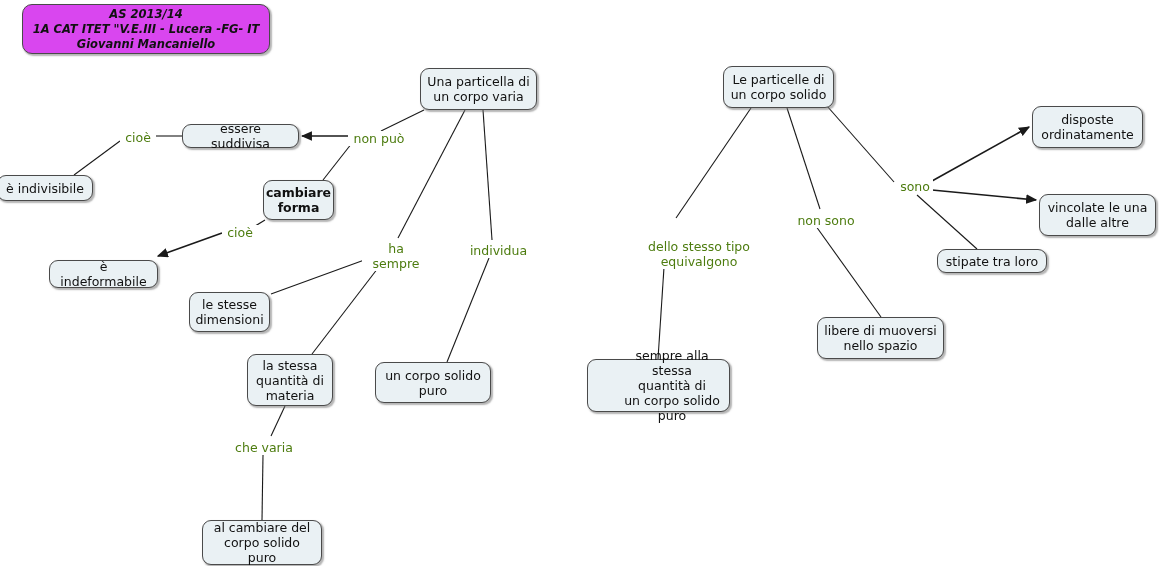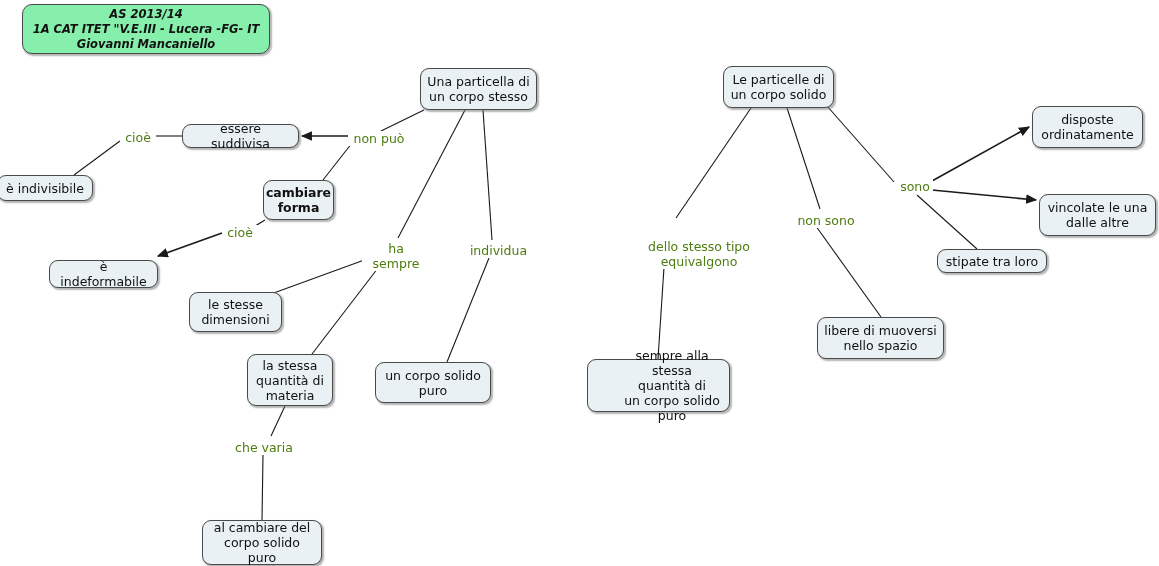--- a/index.html
+++ b/index.html
@@ -37,21 +37,21 @@
     color: #111111;
     font-size: 12.5px;
     line-height: 15px;
     white-space: pre-line;
     padding: 2px 6px;
     z-index: 2;
   }
   .title-node {
     position: absolute;
     box-sizing: border-box;
-    background: #86efac;
+    background: #d946ef;
     border: 1px solid #4a4a4a;
     border-radius: 10px;
     box-shadow: 1.5px 1.5px 1.5px rgba(120,120,120,0.55);
     display: flex;
     align-items: center;
     justify-content: center;
     text-align: center;
     color: #111111;
     font-size: 11.5px;
     line-height: 15px;
@@ -109,27 +109,27 @@
         <line x1="917" y1="195" x2="977" y2="249" stroke="#1a1a1a" stroke-width="1.1"></line>
       </g>
   </svg>
 
   <div class="title-node" style="left: 22px; top: 4px; width: 248px; height: 50px;">AS 2013/14
 1A CAT ITET "V.E.III - Lucera -FG- IT
 Giovanni Mancaniello</div>
 
   <div id="node-layer">
       <div class="node" style="left: 420px; top: 68px; width: 117px; height: 42px;">Una particella di
-un corpo stesso</div>
+un corpo varia</div>
       <div class="node" style="left: 182px; top: 124px; width: 117px; height: 24px;">essere suddivisa</div>
       <div class="node" style="left: -3px; top: 175px; width: 96px; height: 26px;">è indivisibile</div>
       <div class="node" style="left: 263px; top: 180px; width: 71px; height: 40px; font-weight: bold;">cambiare
 forma</div>
       <div class="node" style="left: 49px; top: 260px; width: 109px; height: 28px;">è indeformabile</div>
-      <div class="node" style="left: 189px; top: 292px; width: 93px; height: 40px;">le stesse
+      <div class="node" style="left: 189px; top: 292px; width: 81px; height: 40px;">le stesse
 dimensioni</div>
       <div class="node" style="left: 247px; top: 354px; width: 86px; height: 52px;">la stessa
 quantità di
 materia</div>
       <div class="node" style="left: 375px; top: 362px; width: 116px; height: 41px;">un corpo solido
 puro</div>
       <div class="node" style="left: 202px; top: 520px; width: 120px; height: 45px;">al cambiare del
 corpo solido puro</div>
       <div class="node" style="left: 723px; top: 66px; width: 111px; height: 42px;">Le particelle di
 un corpo solido</div>

